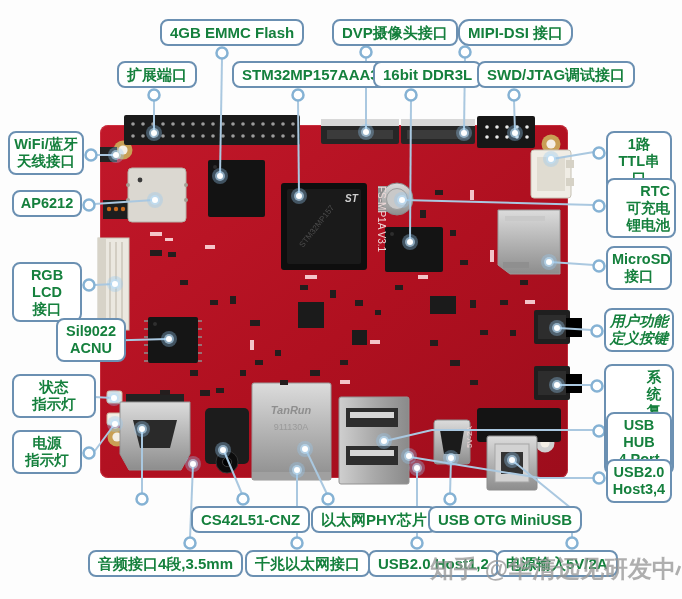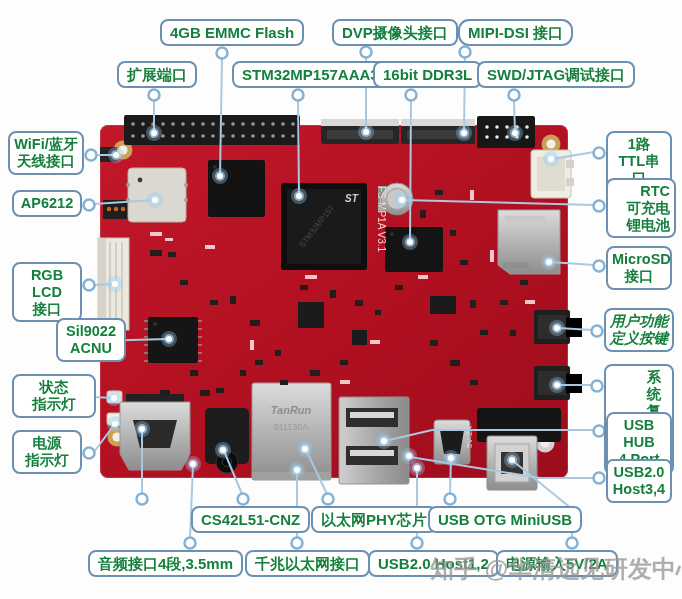--- a/index.html
+++ b/index.html
@@ -519,21 +519,21 @@
 可充电
 锂电池</div>
 <div class="callout sm" style="left:606px;top:246px;width:66px;">MicroSD
 接口</div>
 <div class="callout sm" style="left:604px;top:308px;width:70px;font-style:italic;">用户功能
 定义按键</div>
 <div class="callout sm" style="left:604px;top:364px;width:70px;padding-left:34px;">系统复位
 按键</div>
 <div class="callout sm" style="left:606px;top:412px;width:66px;">USB HUB
 4 Port</div>
-<div class="callout sm" style="left:606px;top:459px;width:66px;border-radius:7px;">USB2.0
+<div class="callout sm" style="left:606px;top:459px;width:66px;">USB2.0
 Host3,4</div>
 
 <div class="callout" style="left:191px;top:506px;">CS42L51-CNZ</div>
 <div class="callout" style="left:311px;top:506px;">以太网PHY芯片</div>
 <div class="callout" style="left:428px;top:506px;">USB OTG MiniUSB</div>
 
 <div class="callout" style="left:88px;top:550px;">音频接口4段,3.5mm</div>
 <div class="callout" style="left:245px;top:550px;">千兆以太网接口</div>
 <div class="callout" style="left:368px;top:550px;">USB2.0 Host1,2</div>
 <div class="callout" style="left:496px;top:550px;">电源输入5V/2A</div>

